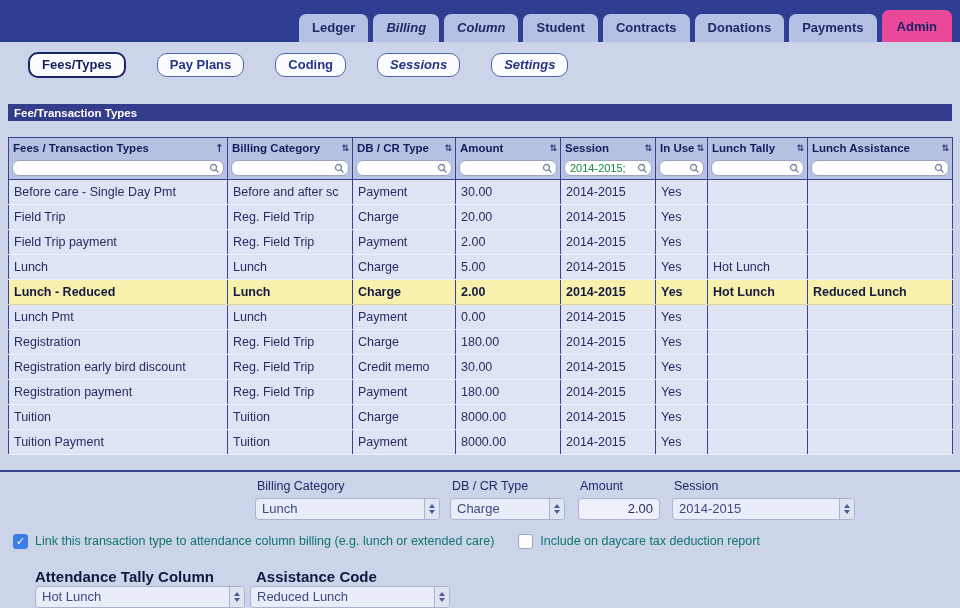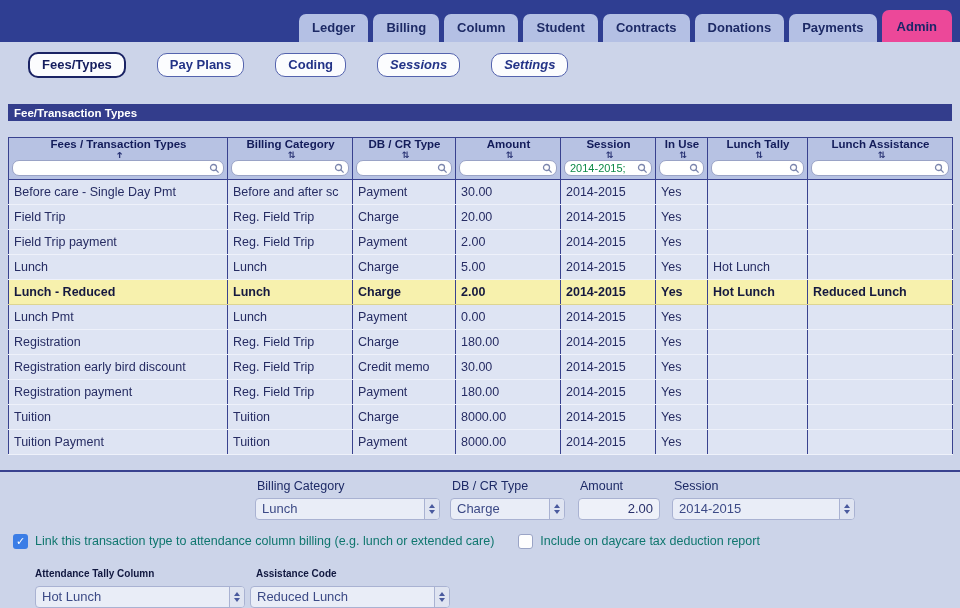--- a/index.html
+++ b/index.html
@@ -15,40 +15,40 @@
     background:var(--page-bg);
     font-family:"Liberation Sans",sans-serif;
     -webkit-font-smoothing:antialiased;
   }
   
   .navbar{height:42px;background:var(--navbar-bg);display:flex;align-items:flex-end;
     justify-content:flex-end;padding-right:8px;gap:5px;}
   .tab{background:var(--tab-inactive-bg);color:var(--text-navy);font-weight:bold;
     font-size:13px;line-height:1;padding:7px 13px 8px;border-radius:7px 7px 0 0;
     white-space:nowrap;cursor:default;}
-  .tab.italic{}
+  .tab.italic{font-style:italic;}
   .tab.active{background:#ec4899;padding:10px 15px 9px;color:#1b2668;}
   
   .subnav{height:46px;display:flex;align-items:center;padding-left:28px;gap:31px;}
   .subbtn{background:#fbfcfe;border:1.5px solid #5463ae;border-radius:10px;
     padding:3px 12px 4px;font-size:13px;font-weight:bold;color:#233387;white-space:nowrap;}
   .subbtn.italic{font-style:italic;}
   .subbtn.active{border:2px solid #1a2364;color:#141d5e;}
   
   .section-bar{margin:16px 8px;height:17px;background:var(--section-bar-bg);color:#ffffff;
     font-size:11.5px;font-weight:bold;display:flex;align-items:center;padding:0 6px;}
   
   .table-wrap{margin:0 8px;}
   table{width:944px;border-collapse:collapse;table-layout:fixed;
     border:1px solid var(--grid-line);}
   col.c0{width:219px;}col.c1{width:125px;}col.c2{width:103px;}col.c3{width:105px;}
   col.c4{width:95px;}col.c5{width:52px;}col.c6{width:100px;}col.c7{width:145px;}
   th{background:var(--header-row-bg);border-right:1px solid var(--grid-line);padding:0;}
   .th-inner{height:20px;display:flex;align-items:center;justify-content:space-between;
-    padding:0 3px 0 4px;font-size:11.5px;font-weight:bold;color:#131c5a;white-space:nowrap;overflow:hidden;flex-direction:column;}
+    padding:0 3px 0 4px;font-size:11.5px;font-weight:bold;color:#131c5a;white-space:nowrap;overflow:hidden;}
   .sort-icon{font-family:"DejaVu Sans",sans-serif;font-size:9px;color:#2a3475;margin-left:2px;}
   .sort-icon.asc{font-size:11px;}
   td.filter-cell{background:var(--header-row-bg);border-right:1px solid var(--grid-line);
     border-bottom:1px solid var(--grid-line);height:21px;padding:2px 3px;}
   .filter-box{background:#ffffff;border:1px solid #9aa3c6;border-radius:7px;height:16px;
     display:flex;align-items:center;padding:0 3px 0 5px;}
   .filter-input{border:none;outline:none;flex:1;min-width:0;background:transparent;
     font-family:"Liberation Sans",sans-serif;font-size:11px;color:#333a6e;padding:0;}
   .filter-input.has-value{color:var(--filter-text-green);}
   .mag-icon{flex:0 0 auto;}
@@ -83,21 +83,21 @@
   .tri-down{width:0;height:0;border-left:3.5px solid transparent;border-right:3.5px solid transparent;
     border-top:4px solid #4a5a9e;}
   .check-row{position:absolute;top:62px;left:13px;right:8px;display:flex;align-items:center;}
   .checkbox{width:15px;height:15px;border-radius:3px;flex:0 0 auto;
     display:flex;align-items:center;justify-content:center;}
   .checkbox.checked{background:var(--checkbox-blue);}
   .checkbox.unchecked{background:#fdfdfe;border:1px solid #9aa4c6;}
   .checkmark{color:#ffffff;font-size:11px;line-height:1;font-family:"DejaVu Sans",sans-serif;}
   .check-label{margin-left:7px;font-size:12.5px;color:#0f766e;white-space:nowrap;}
   .gap-check{margin-left:24px;}
-  .bold-label{position:absolute;font-weight:bold;font-size:10px;color:#10173f;white-space:nowrap;}
+  .bold-label{position:absolute;font-weight:bold;font-size:15px;color:#10173f;white-space:nowrap;}
   .lbl-tally{left:35px;top:96px;}
   .lbl-assist{left:256px;top:96px;}
   .sel-tally{position:absolute;left:35px;top:114px;width:210px;}
   .sel-assist{position:absolute;left:250px;top:114px;width:200px;}
 </style>
 </head>
 <body>
 
 <div class="navbar">
   <div class="tab">Ledger</div>

